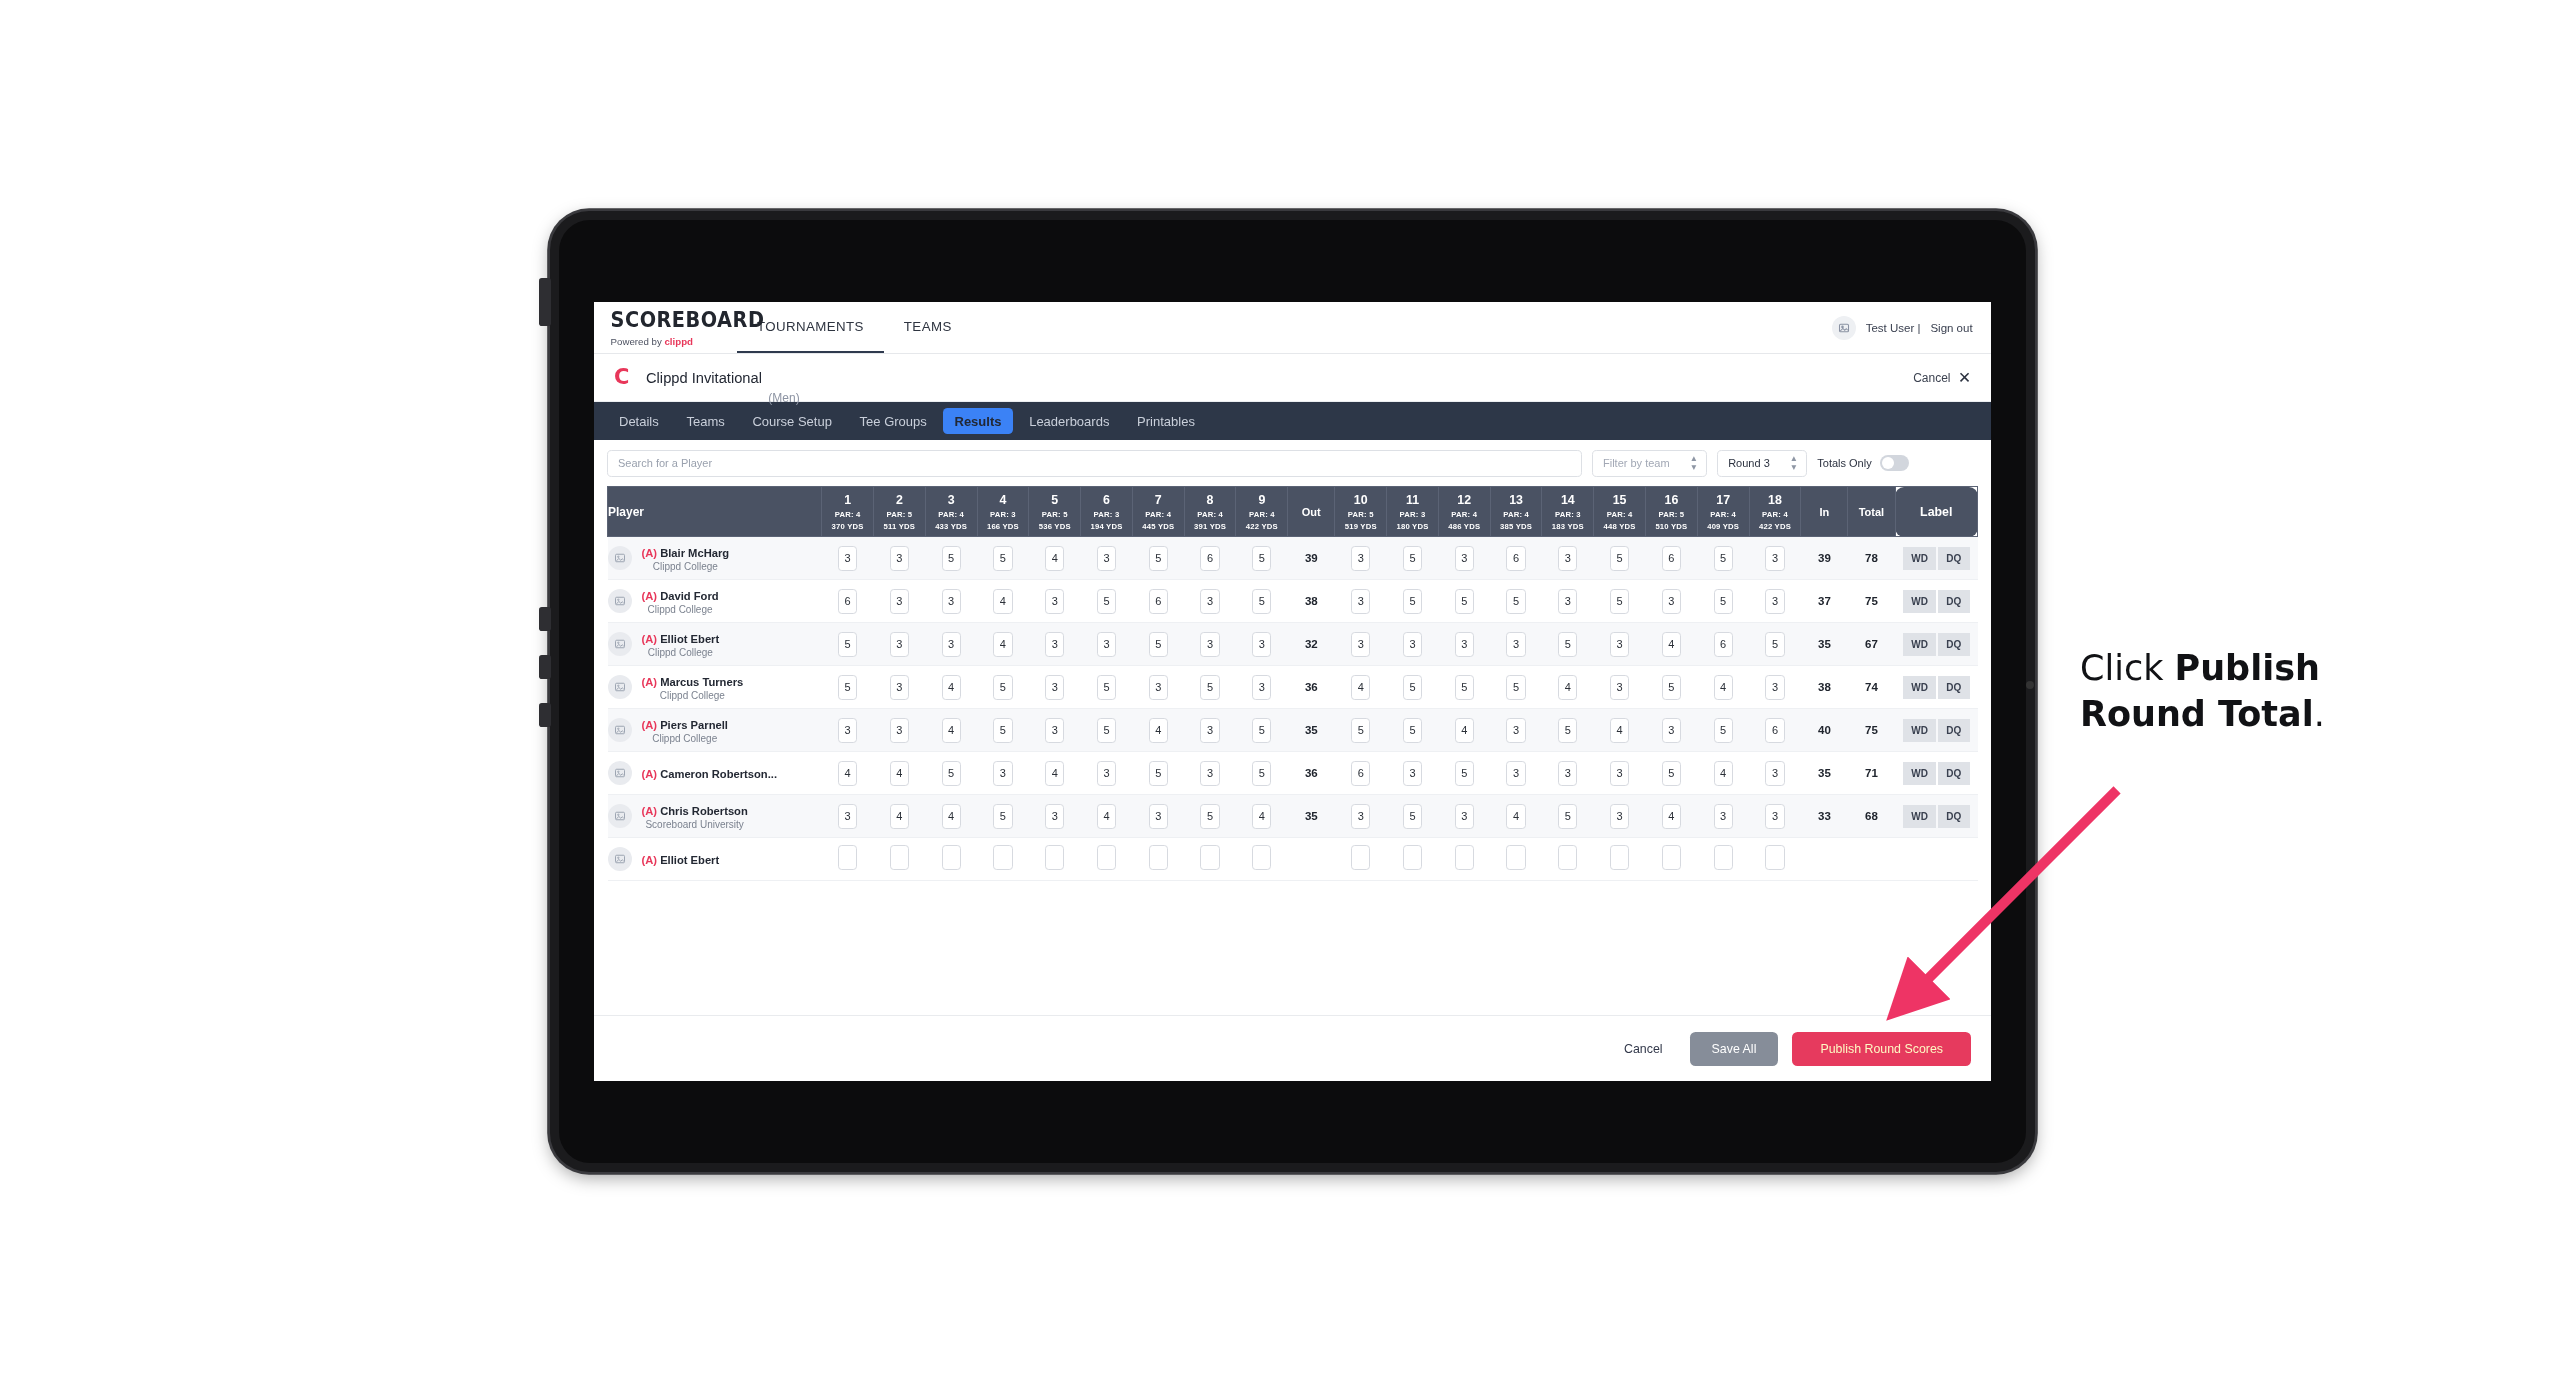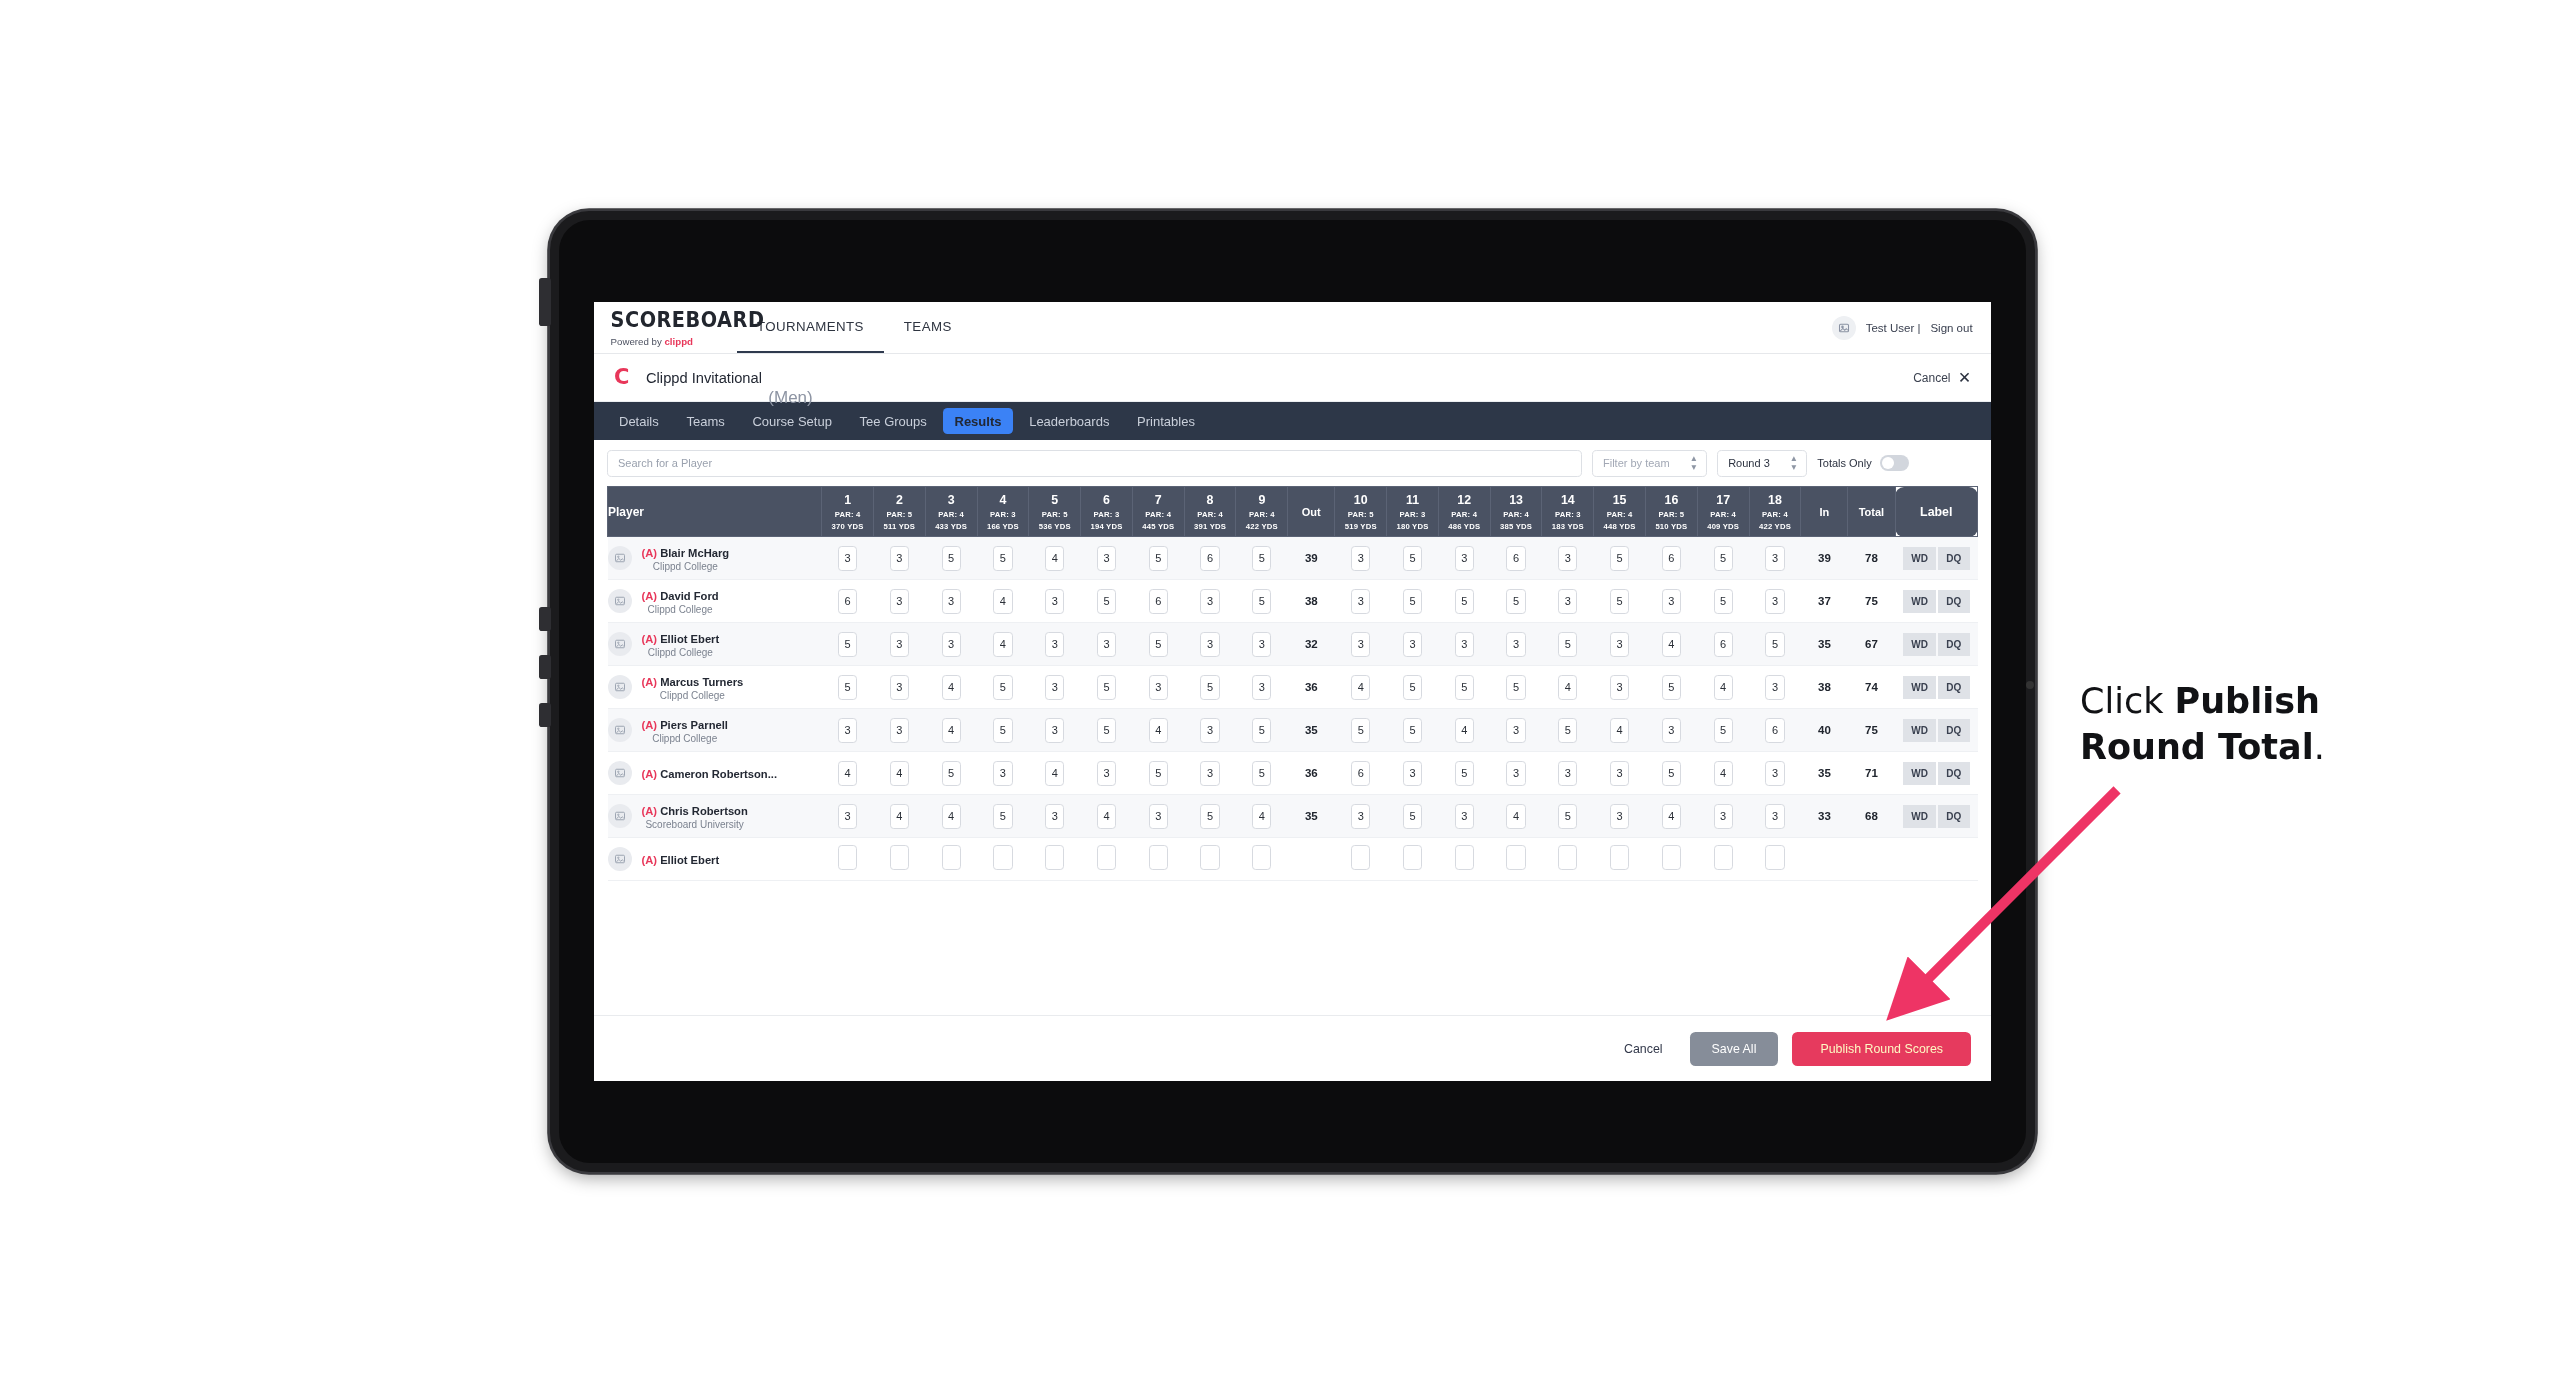--- a/index.html
+++ b/index.html
@@ -66,21 +66,21 @@
             color:#8a92a3; font-size:11px; }
   .topright .signout { color:#3a4050; text-decoration:none; }
 
   
   .titlebar { height: 48px; display:flex; align-items:center; padding: 0 20px;
               border-bottom:0.9px solid #eceef1; background:#fff; }
   .c-logo { width:20px; height:20px; margin-right:12px; color:#e8375a;
             font-size: 21px; font-weight:bold; line-height: 18.4px;
             font-family:"DejaVu Sans", sans-serif; }
   .t-name { font-size: 14.7px; color:#232833; font-weight: 500; }
-  .t-gender { font-size: 17px; color:#8d94a3; margin-left:6.4px;margin-top:40px; }
+  .t-gender { font-size: 12px; color:#8d94a3; margin-left:6.4px;margin-top:40px; }
   .cancel-x { margin-left:auto; display:flex; align-items:center; gap:7.4px;
               font-size:12px; color:#3c4250; }
   .cancel-x .x { font-size:15.6px; line-height:1; color:#2c3240; }
 
   
   .tabs { height: 38px; background:#2d3748; display:flex; align-items:center;
           padding: 0 13px; gap: 3.7px; }
   .tabs .tab { font-size: 13px; color:#c9cfda; padding: 5.5px 12px;
                border-radius: 4.6px; }
   .tabs .tab.active { background:#3b82f6; color:#222834; font-weight:bold; }
@@ -147,21 +147,21 @@
   .btn { border-radius:5.5px; font-size:12.4px; border:none; }
   .btn-text { background:transparent; color:#32384a; padding: 9.2px 13px; }
   .btn-save { background:#868d99; color:#fff; padding: 10px 22px; font-weight:500;}
   .btn-publish { background:#e63a5e; color:#fef9c3; padding: 10px 28px; font-weight:500;}
 
   
   .list-fade { position:absolute; left:0; right:0; bottom:66px; height: 18.4px;
                background: linear-gradient(to bottom, rgba(255,255,255,0), #fff); }
 
   
-  .annot { position:absolute; left: 2080px; top: 678px; width: 432px;
+  .annot { position:absolute; left: 2080px; top: 645px; width: 432px;
            font-family:"DejaVu Sans", sans-serif; font-size: 35px;
            line-height: 1.32; color:#111215; }
   .annot b { font-weight: bold; }
   .arrow-svg { position:absolute; left: 1867px; top: 777px; width: 276px; height: 248px; }
 </style>
 </head>
 <body>
 
 <div id="stage">
 

